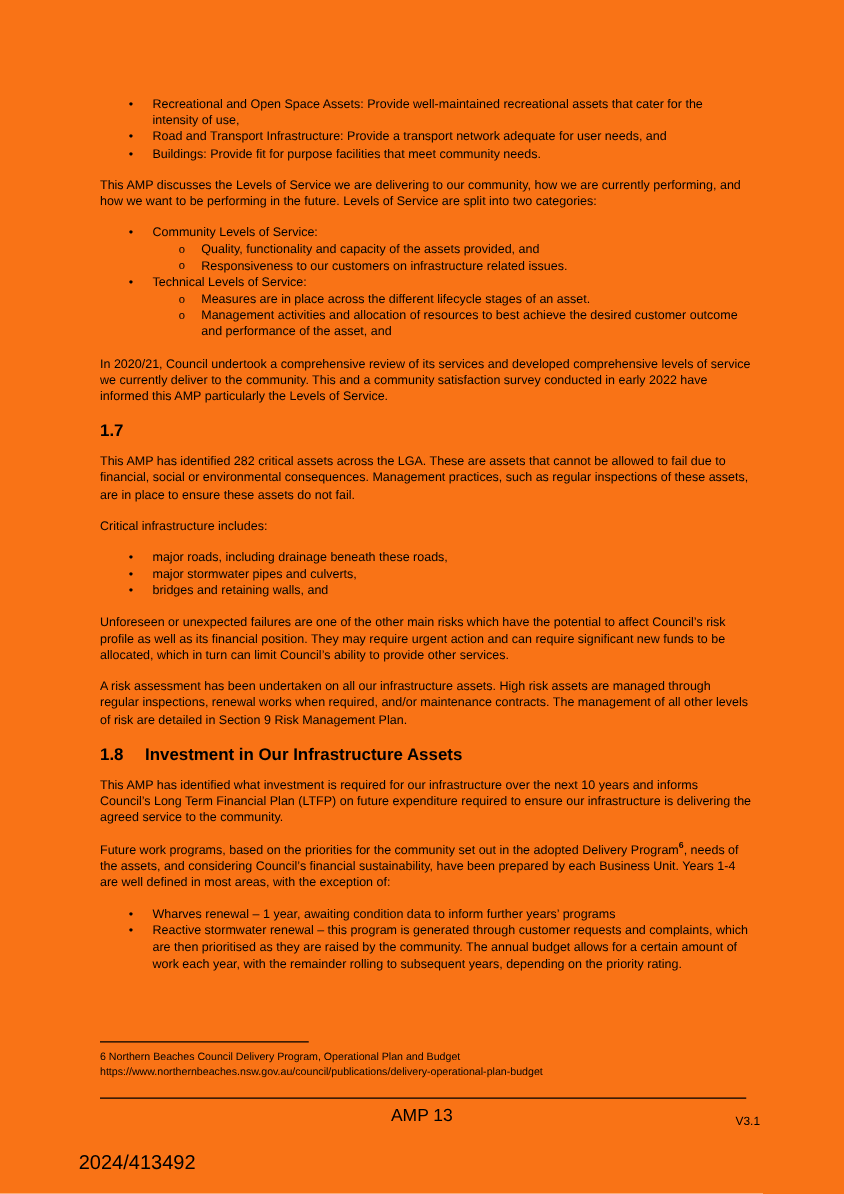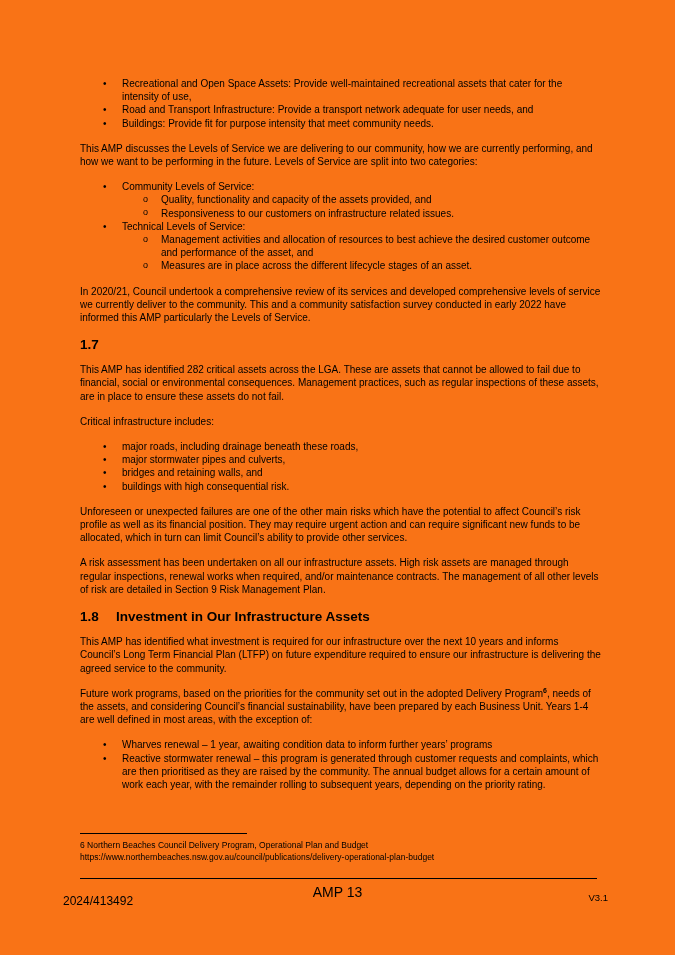--- a/index.html
+++ b/index.html
@@ -98,76 +98,75 @@
     position: absolute;
     left: 0;
     right: 0;
     top: 884px;
     text-align: center;
     font-size: 14px;
   }
   .footer-doc-number {
     position: absolute;
     left: 63px;
-    top: 894px;
-    font-size: 12px;
+    top: 922px;
+    font-size: 16px;
   }
   .footer-version {
     position: absolute;
     right: 67px;
     top: 892px;
     font-size: 9.5px;
   }
 </style>
 </head>
 <body>
 
 <div class="page">
   <div class="content">
 
     <ul class="ul1">
       <li>Recreational and Open Space Assets: Provide well-maintained recreational assets that cater for the intensity of use,</li>
       <li>Road and Transport Infrastructure: Provide a transport network adequate for user needs, and</li>
-      <li>Buildings: Provide fit for purpose intensity that meet community needs.</li>
+      <li>Buildings: Provide fit for purpose facilities that meet community needs.</li>
     </ul>
 
     <p class="body-para">This AMP discusses the Levels of Service we are delivering to our community, how we are currently performing, and how we want to be performing in the future. Levels of Service are split into two categories:</p>
 
     <ul class="ul1">
       <li>
         <span>Community Levels of Service:</span>
         <ul class="ul2">
           <li>Quality, functionality and capacity of the assets provided, and</li>
           <li>Responsiveness to our customers on infrastructure related issues.</li>
         </ul>
       </li>
       <li>
         <span>Technical Levels of Service:</span>
         <ul class="ul2">
+          <li>Measures are in place across the different lifecycle stages of an asset.</li>
           <li>Management activities and allocation of resources to best achieve the desired customer outcome and performance of the asset, and</li>
-          <li>Measures are in place across the different lifecycle stages of an asset.</li>
         </ul>
       </li>
     </ul>
 
     <p class="body-para">In 2020/21, Council undertook a comprehensive review of its services and developed comprehensive levels of service we currently deliver to the community. This and a community satisfaction survey conducted in early 2022 have informed this AMP particularly the Levels of Service.</p>
 
     <h2 class="section-heading">
       <span class="sec-num">1.7</span>
     </h2>
 
     <p class="body-para">This AMP has identified 282 critical assets across the LGA. These are assets that cannot be allowed to fail due to financial, social or environmental consequences. Management practices, such as regular inspections of these assets, are in place to ensure these assets do not fail.</p>
 
     <p class="body-para">Critical infrastructure includes:</p>
 
     <ul class="ul1">
       <li>major roads, including drainage beneath these roads,</li>
       <li>major stormwater pipes and culverts,</li>
       <li>bridges and retaining walls, and</li>
-      <li>buildings with high consequential risk.</li>
     </ul>
 
     <p class="body-para">Unforeseen or unexpected failures are one of the other main risks which have the potential to affect Council’s risk profile as well as its financial position. They may require urgent action and can require significant new funds to be allocated, which in turn can limit Council’s ability to provide other services.</p>
 
     <p class="body-para">A risk assessment has been undertaken on all our infrastructure assets. High risk assets are managed through regular inspections, renewal works when required, and/or maintenance contracts. The management of all other levels of risk are detailed in Section 9 Risk Management Plan.</p>
 
     <h2 class="section-heading">
       <span class="sec-num">1.8</span>
       <span>Investment in Our Infrastructure Assets</span>
     </h2>

